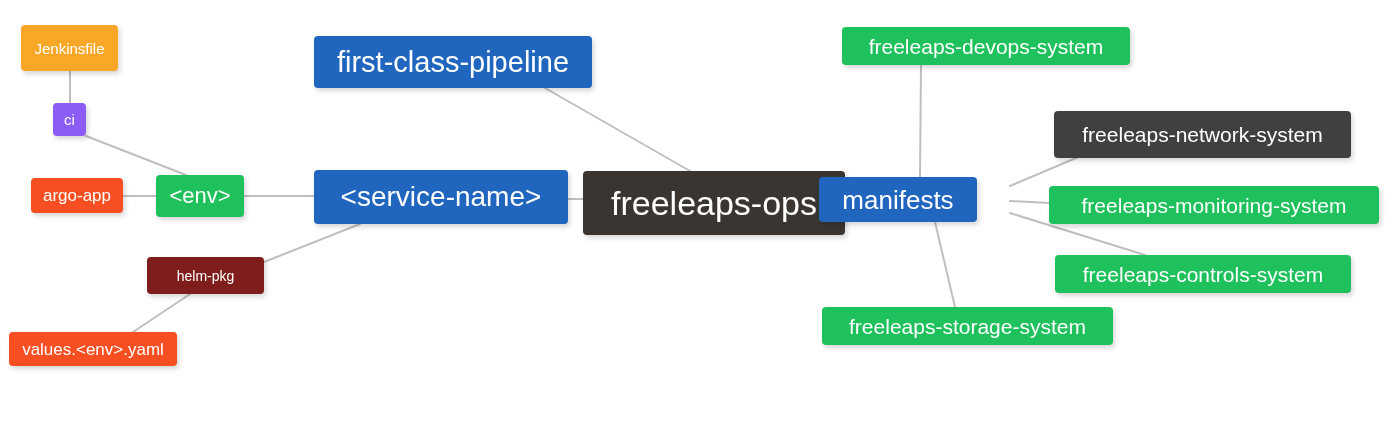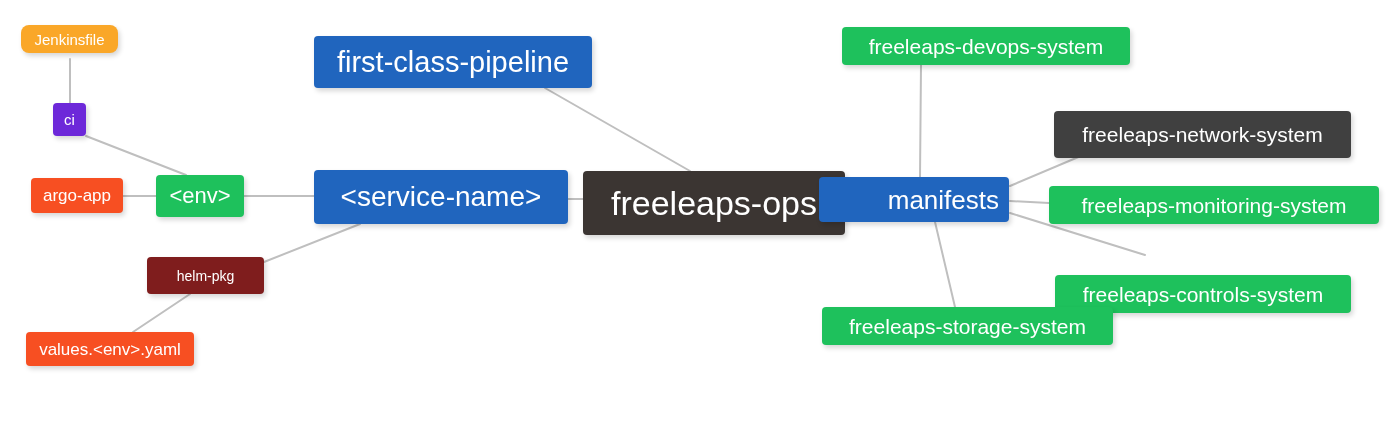--- a/index.html
+++ b/index.html
@@ -64,60 +64,60 @@
       <line x1="568" y1="199" x2="583" y2="199" stroke="#bfbfbf" stroke-width="2" stroke-linecap="round"></line>
       <line x1="845" y1="199" x2="852" y2="199" stroke="#bfbfbf" stroke-width="2" stroke-linecap="round"></line>
       <line x1="920" y1="177" x2="921" y2="65" stroke="#bfbfbf" stroke-width="2" stroke-linecap="round"></line>
       <line x1="1010" y1="186" x2="1095" y2="150" stroke="#bfbfbf" stroke-width="2" stroke-linecap="round"></line>
       <line x1="1010" y1="201" x2="1049" y2="203" stroke="#bfbfbf" stroke-width="2" stroke-linecap="round"></line>
       <line x1="1010" y1="213" x2="1145" y2="255" stroke="#bfbfbf" stroke-width="2" stroke-linecap="round"></line>
       <line x1="935" y1="222" x2="955" y2="307" stroke="#bfbfbf" stroke-width="2" stroke-linecap="round"></line>
     </svg>
 
   <div id="node-layer">
-      <div class="node" style="left: 21px; top: 25px; width: 97px; height: 28px; background: rgb(250, 167, 40); font-size: 15px; border-radius: 8px;">
+      <div class="node" style="left: 21px; top: 25px; width: 97px; height: 46px; background: rgb(250, 167, 40); font-size: 15px;">
         <span class="node-label">Jenkinsfile</span>
       </div>
-      <div class="node" style="left: 53px; top: 103px; width: 33px; height: 33px; background: #6d28d9; font-size: 15px;">
+      <div class="node" style="left: 53px; top: 103px; width: 33px; height: 33px; background: #8b5cf6; font-size: 15px;">
         <span class="node-label">ci</span>
       </div>
       <div class="node" style="left: 31px; top: 178px; width: 92px; height: 35px; background: rgb(247, 79, 34); font-size: 17px;">
         <span class="node-label">argo-app</span>
       </div>
       <div class="node" style="left: 156px; top: 175px; width: 88px; height: 42px; background: rgb(30, 193, 92); font-size: 22px;">
         <span class="node-label">&lt;env&gt;</span>
       </div>
       <div class="node" style="left: 147px; top: 257px; width: 117px; height: 37px; background: #7f1d1d; font-size: 14px;">
         <span class="node-label">helm-pkg</span>
       </div>
-      <div class="node" style="left: 9px; top: 332px; width: 168px; height: 34px; background: rgb(247, 79, 34); font-size: 17px; margin-left: 17px;">
+      <div class="node" style="left: 9px; top: 332px; width: 168px; height: 34px; background: rgb(247, 79, 34); font-size: 17px;">
         <span class="node-label">values.&lt;env&gt;.yaml</span>
       </div>
       <div class="node" style="left: 314px; top: 36px; width: 278px; height: 52px; background: rgb(32, 101, 190); font-size: 29px;">
         <span class="node-label">first-class-pipeline</span>
       </div>
       <div class="node" style="left: 314px; top: 170px; width: 254px; height: 54px; background: rgb(32, 101, 190); font-size: 28px;">
         <span class="node-label">&lt;service-name&gt;</span>
       </div>
       <div class="node" style="left: 583px; top: 171px; width: 262px; height: 64px; background: rgb(59, 53, 50); font-size: 34px;">
         <span class="node-label">freeleaps-ops</span>
       </div>
-      <div class="node" style="left: 819px; top: 177px; width: 190px; height: 45px; background: rgb(32, 101, 190); font-size: 26px; justify-content: flex-end;">
+      <div class="node" style="left: 819px; top: 177px; width: 158px; height: 45px; background: rgb(32, 101, 190); font-size: 26px;">
         <span class="node-label">manifests</span>
       </div>
       <div class="node" style="left: 842px; top: 27px; width: 288px; height: 38px; background: rgb(30, 193, 92); font-size: 21px;">
         <span class="node-label">freeleaps-devops-system</span>
       </div>
       <div class="node" style="left: 1054px; top: 111px; width: 297px; height: 47px; background: #404040; font-size: 21px;">
         <span class="node-label">freeleaps-network-system</span>
       </div>
       <div class="node" style="left: 1049px; top: 186px; width: 330px; height: 38px; background: rgb(30, 193, 92); font-size: 21px;">
         <span class="node-label">freeleaps-monitoring-system</span>
       </div>
-      <div class="node" style="left: 1055px; top: 255px; width: 296px; height: 38px; background: rgb(30, 193, 92); font-size: 21px; margin-top: 20px;">
+      <div class="node" style="left: 1055px; top: 255px; width: 296px; height: 38px; background: rgb(30, 193, 92); font-size: 21px;">
         <span class="node-label">freeleaps-controls-system</span>
       </div>
       <div class="node" style="left: 814px; top: 307px; width: 291px; height: 38px; background: rgb(30, 193, 92); font-size: 21px; margin-left: 8px;">
         <span class="node-label">freeleaps-storage-system</span>
       </div>
     </div>
 
 </div>
 
 </body></html>

